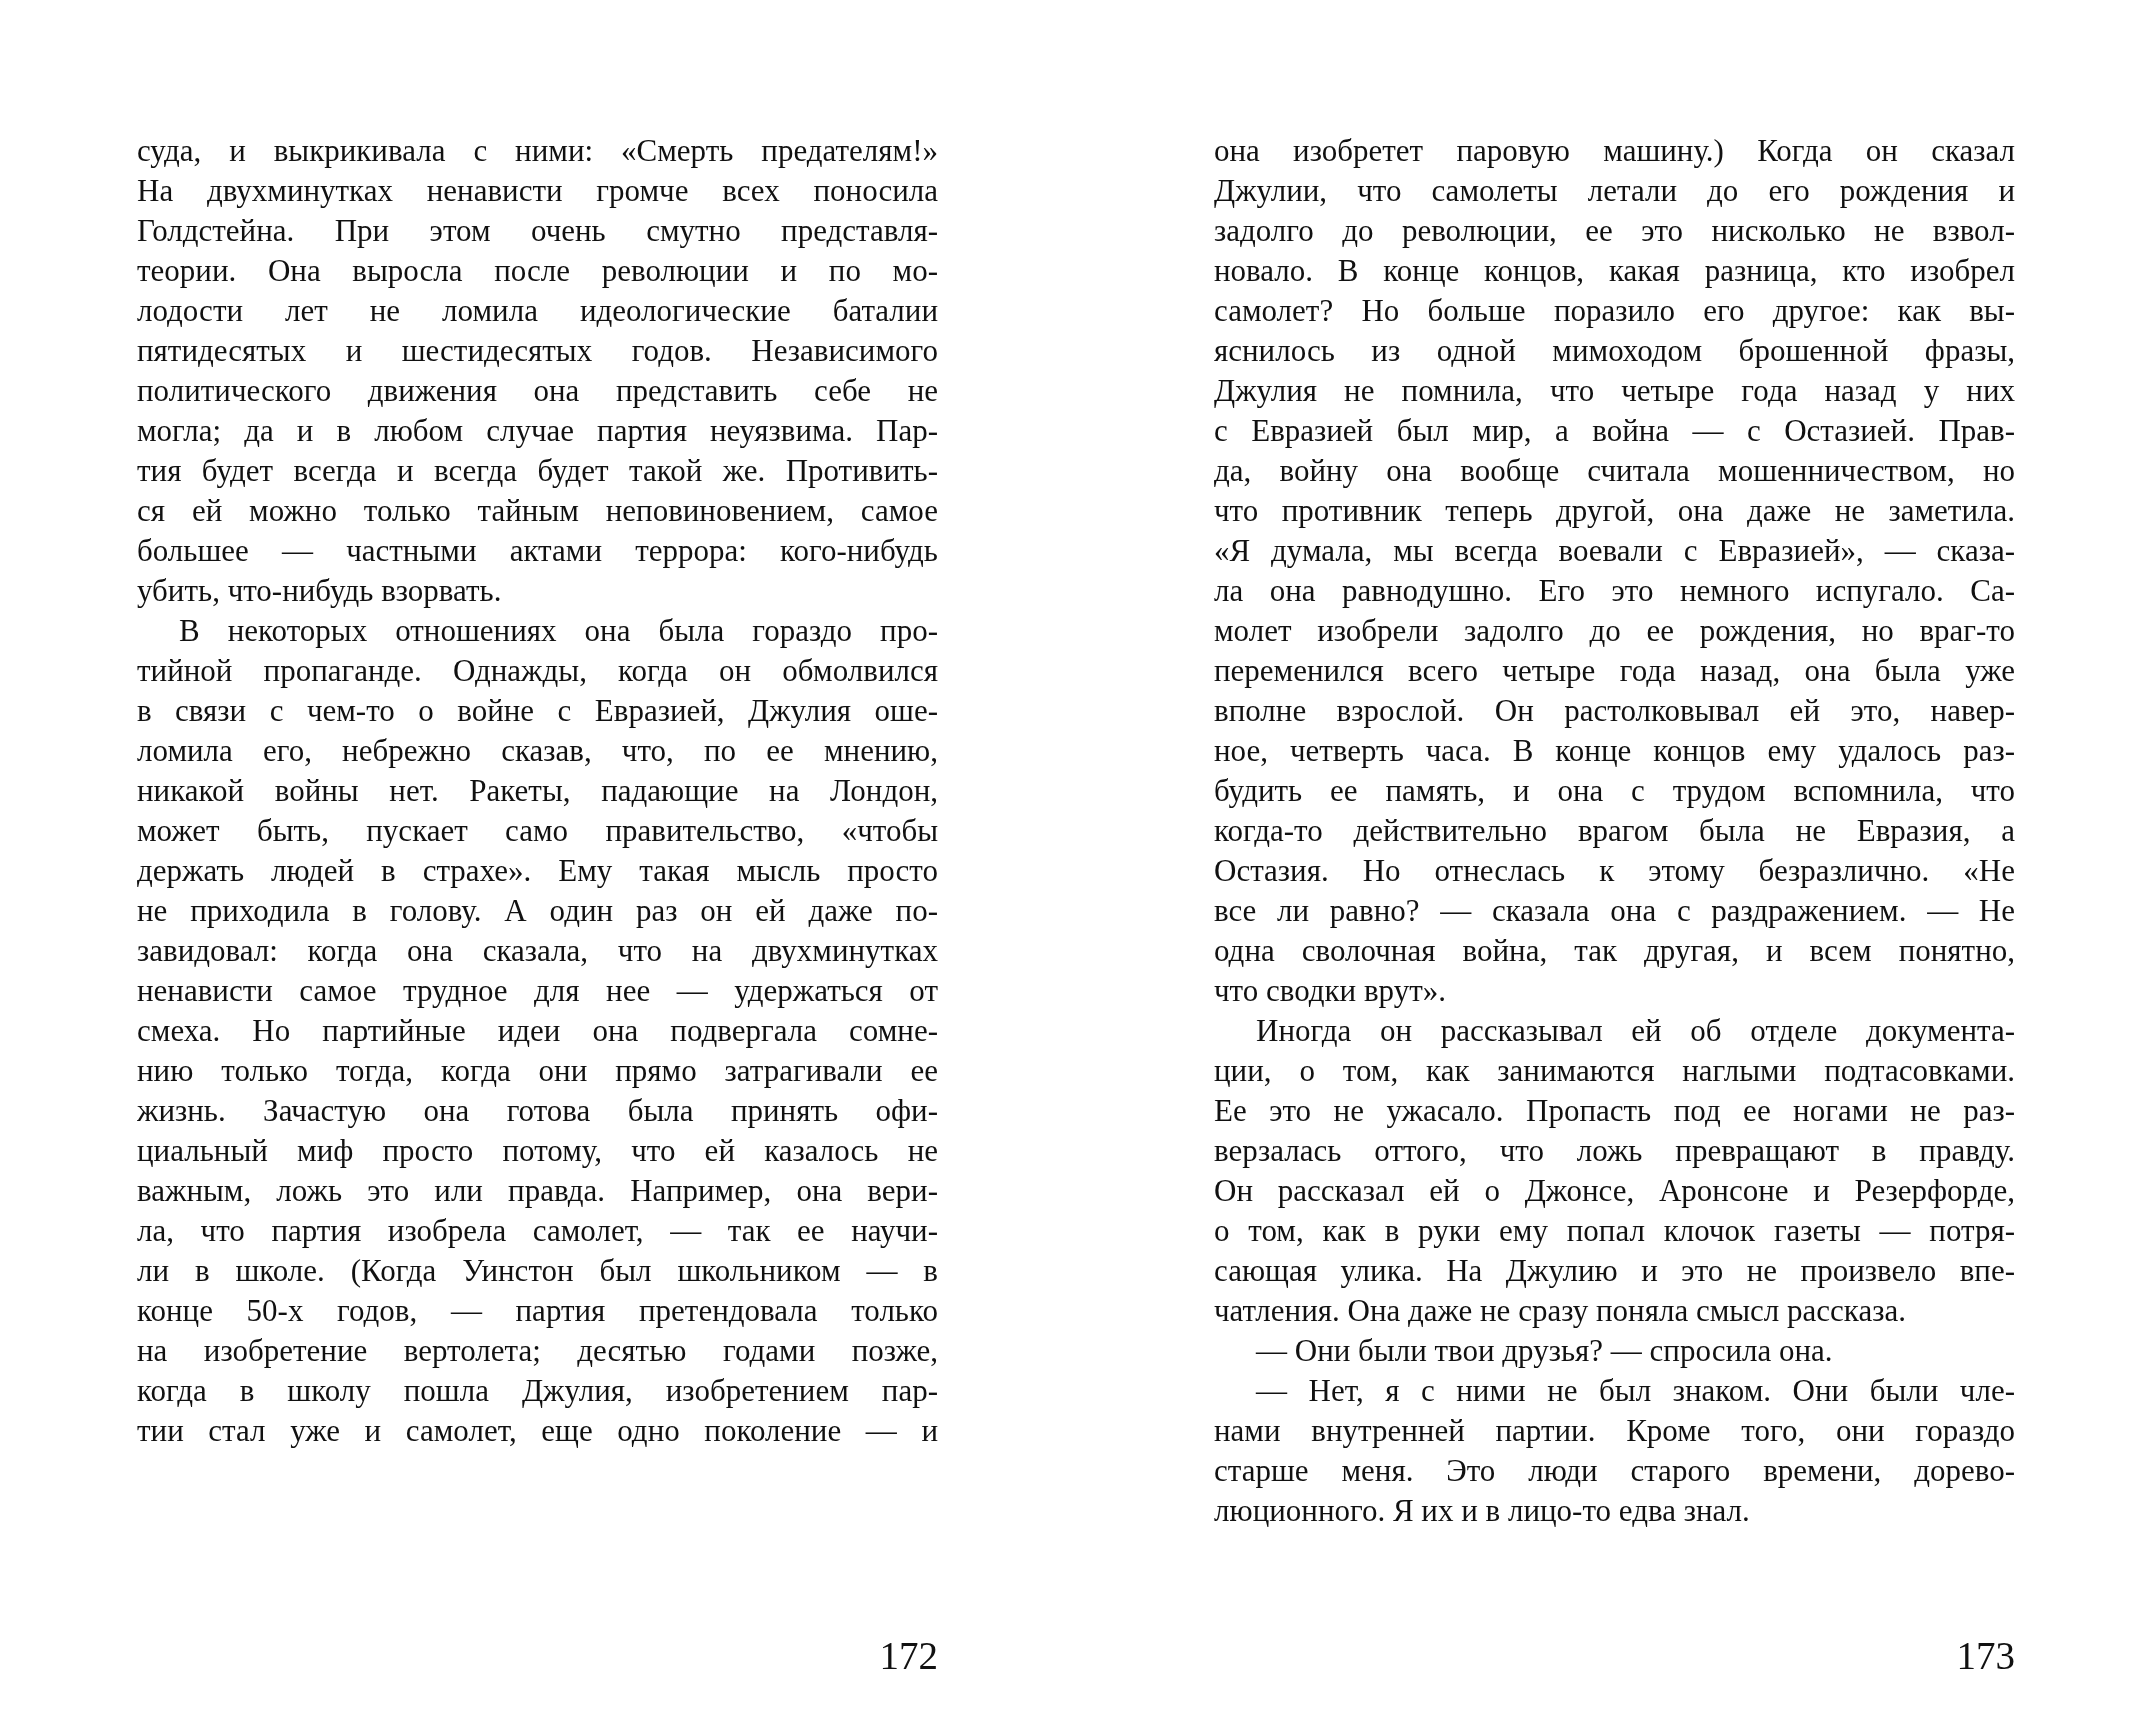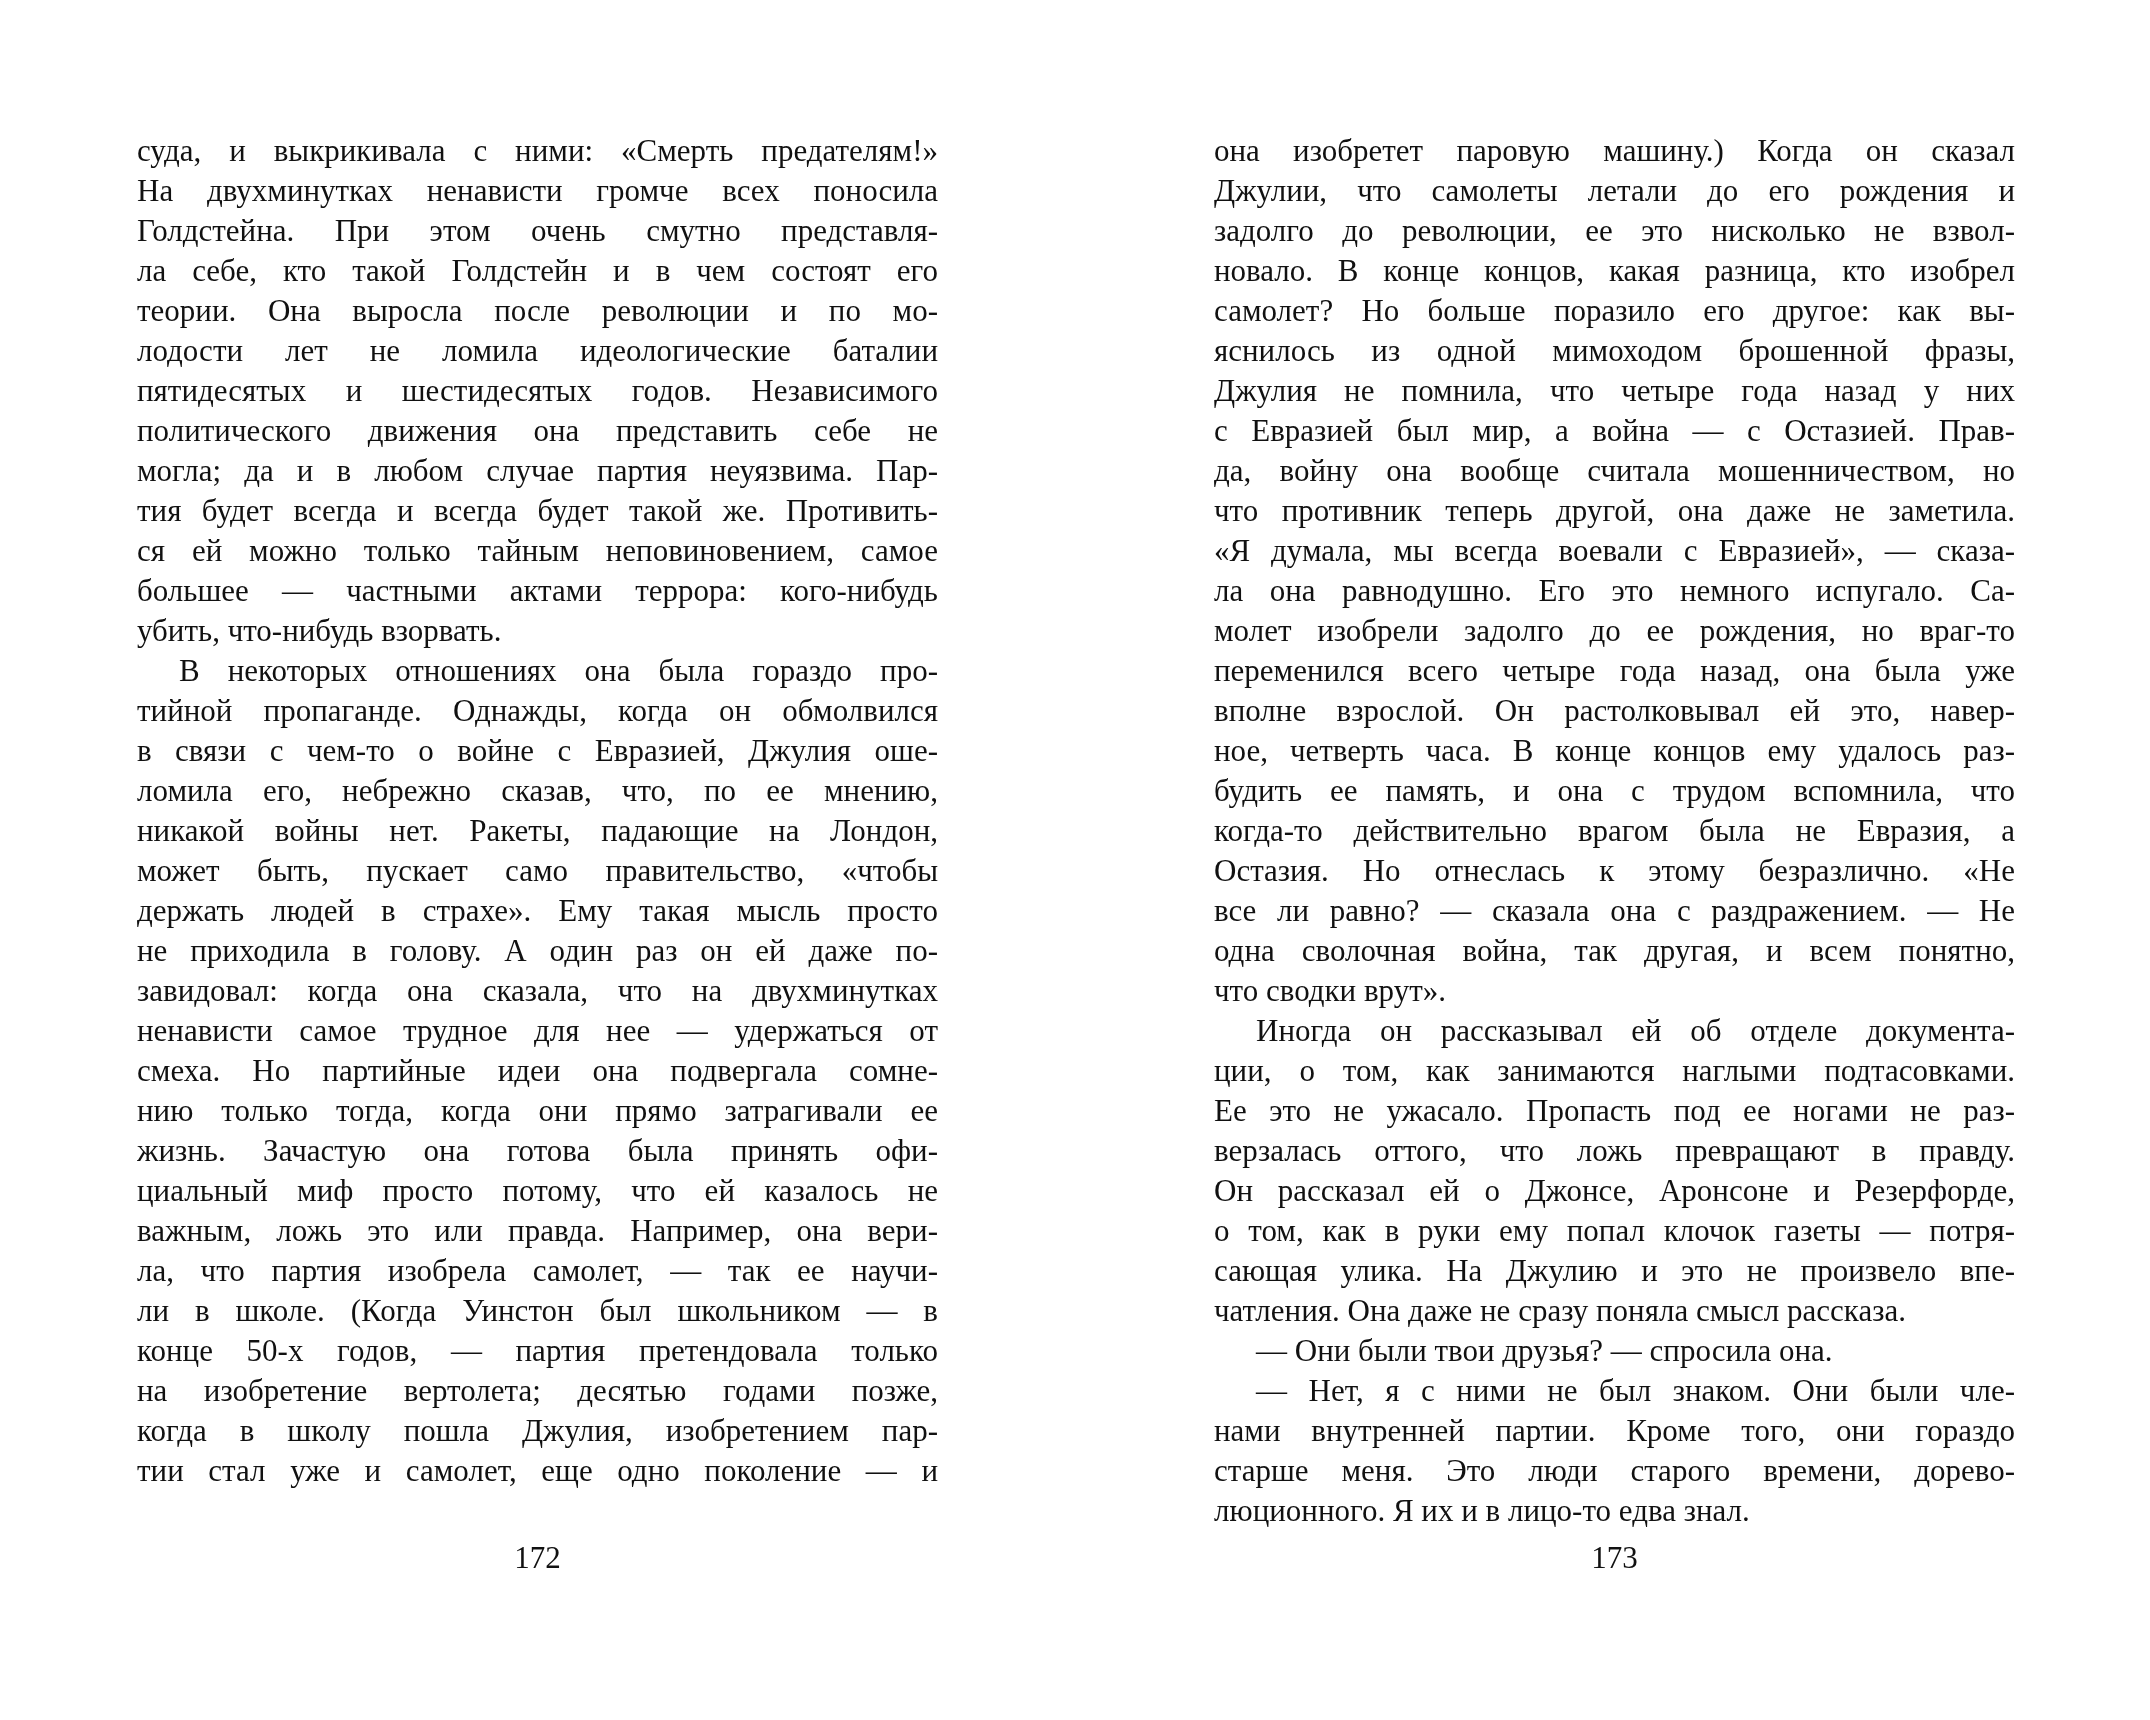--- a/index.html
+++ b/index.html
@@ -44,40 +44,39 @@
   .line.end {
     text-align: left;
     text-align-last: left;
   }
   .line.indent {
     padding-left: 42px;
   }
 
   .folio {
     position: absolute;
-    top: 1540px;
+    top: 1638px;
     width: 801px;
-    text-align: center;
-    font-size: 31px;
+    text-align: right;
+    font-size: 39px;
     line-height: 36px;
   }
   .page-left  .folio { left: 137px; }
   .page-right .folio { left: 138px; }
 </style>
 </head>
 <body>
 
 <div>
 
   <section class="page page-left">
     <div class="text-block" id="left-lines">
         <div class="line">суда, и выкрикивала с ними: «Смерть предателям!»</div>
         <div class="line">На двухминутках ненависти громче всех поносила</div>
         <div class="line">Голдстейна. При этом очень смутно представля-</div>
-        <div class="line">ла себе, кто такой Голдстейн и в чем состоят его</div>
         <div class="line">теории. Она выросла после революции и по мо-</div>
         <div class="line">лодости лет не ломила идеологические баталии</div>
         <div class="line">пятидесятых и шестидесятых годов. Независимого</div>
         <div class="line">политического движения она представить себе не</div>
         <div class="line">могла; да и в любом случае партия неуязвима. Пар-</div>
         <div class="line">тия будет всегда и всегда будет такой же. Противить-</div>
         <div class="line">ся ей можно только тайным неповиновением, самое</div>
         <div class="line">большее — частными актами террора: кого-нибудь</div>
         <div class="line end">убить, что-нибудь взорвать.</div>
         <div class="line indent">В некоторых отношениях она была гораздо про-</div>

